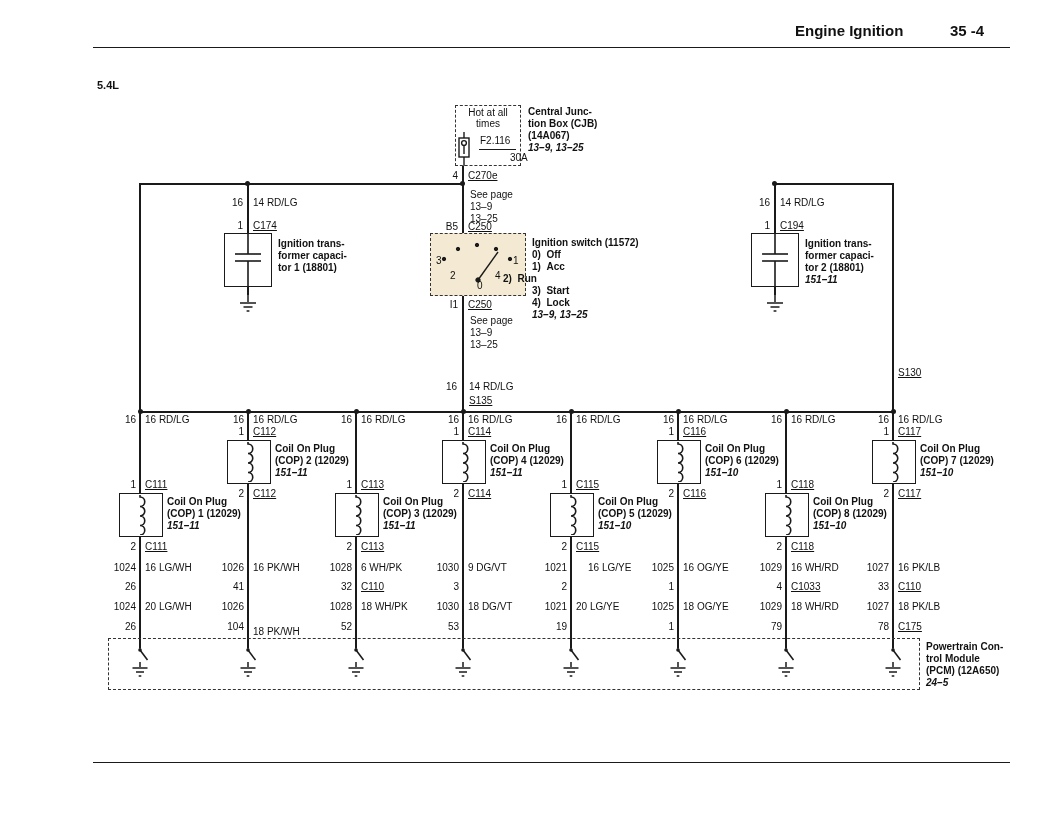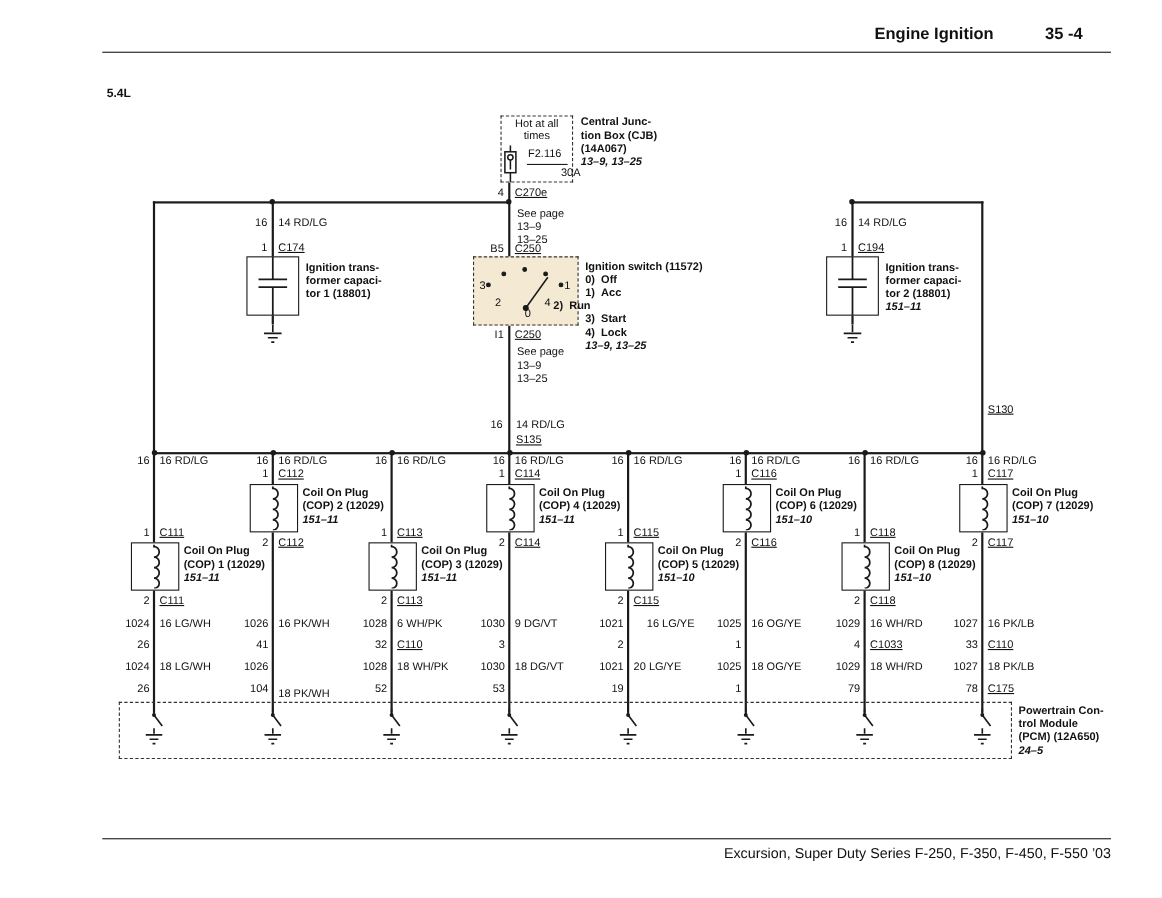--- a/index.html
+++ b/index.html
@@ -166,42 +166,41 @@
 
   <div class="hline" style="left:139px;top:411px;width:755px;height:2px"></div>
 
   <div class="dashedbox" style="left:108px;top:638px;width:812px;height:52px"></div>
   <div class="lbl b" style="left:926px;top:641px">Powertrain Con-</div>
   <div class="lbl b" style="left:926px;top:653px">trol Module</div>
   <div class="lbl b" style="left:926px;top:665px">(PCM) (12A650)</div>
   <div class="lbl b i" style="left:926px;top:677px">24–5</div>
 
   <div class="hline" style="left:93px;top:762px;width:917px;height:1px"></div>
-  <div class="lbl ra" style="left:1010px;top:770px;font-size:13px">Excursion, Super Duty Series F-250, F-350, F-450, F-550 ’03</div>
 
 <div class="vline" style="left: 139px; top: 183px; width: 2px; height: 465px;"></div>
     <div class="lbl ra" style="left: 136px; top: 414px;">16</div>
     <div class="lbl" style="left: 145px; top: 414px;">16 RD/LG</div>
     <div class="lbl ra" style="left: 136px; top: 479px;">1</div>
     <div class="lbl conn" style="left: 145px; top: 479px;">C111</div>
     <div class="box" style="left: 119px; top: 493px; width: 44px; height: 44px;"></div>
     <div class="sym" style="left: 131px; top: 495px;"><svg width="18" height="40" viewBox="0 0 18 40">
         <path d="M9 0 v2 a4.75 4.75 0 1 1 0 9.5 a4.75 4.75 0 1 1 0 9.5 a4.75 4.75 0 1 1 0 9.5 a4.75 4.75 0 1 1 0 9.5" fill="none" stroke="#1a1a1a" stroke-width="1.6"></path>
       </svg></div>
     <div class="lbl b" style="left: 167px; top: 496px;">Coil On Plug</div>
     <div class="lbl b" style="left: 167px; top: 508px;">(COP) 1 (12029)</div>
     <div class="lbl b i" style="left: 167px; top: 520px;">151–11</div>
     <div class="lbl ra" style="left: 136px; top: 541px;">2</div>
     <div class="lbl conn" style="left: 145px; top: 541px;">C111</div>
     <div class="lbl ra" style="left: 136px; top: 562px;">1024</div>
     <div class="lbl" style="left: 145px; top: 562px;">16 LG/WH</div>
     <div class="lbl ra" style="left: 136px; top: 581px;">26</div>
     <div class="lbl conn" style="left: 145px; top: 581px;"></div>
     <div class="lbl ra" style="left: 136px; top: 601px;">1024</div>
-    <div class="lbl" style="left: 145px; top: 601px;">18 LG/WH</div>
+    <div class="lbl" style="left: 145px; top: 601px;">20 LG/WH</div>
     <div class="lbl ra" style="left: 136px; top: 621px;">26</div>
     <div class="lbl conn" style="left: 145px; top: 621px;"></div>
     <div class="dot" style="left: 138px; top: 409px;"></div>
     <div class="sym" style="left: 129px; top: 644px;"><svg width="22" height="44" viewBox="0 0 22 44">
         <g stroke="#1a1a1a" stroke-width="1.5" fill="none">
           <path d="M11 0 V5"></path>
           <path d="M11 6 L18.5 16"></path>
           <path d="M11 18 V23"></path>
           <path d="M3.5 24 H18.5"></path>
           <path d="M7 28 H15"></path>

